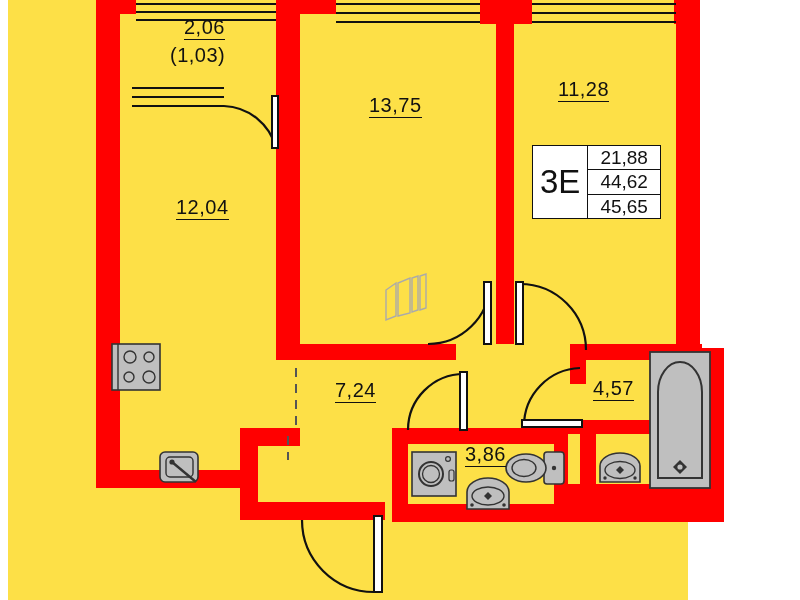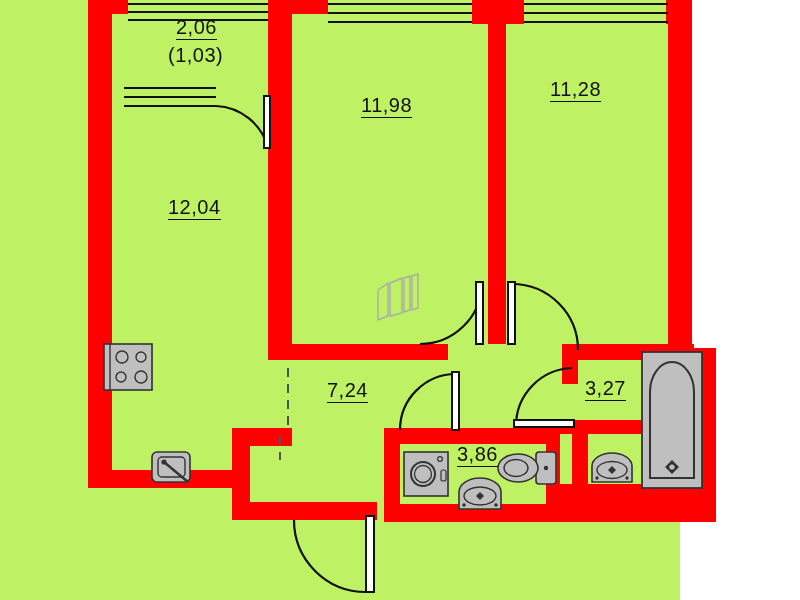--- a/index.html
+++ b/index.html
@@ -1,18 +1,18 @@
 <!DOCTYPE html>
 <html><head>
 <meta charset="utf-8">
 <style>
   html,body{margin:0;padding:0;background:#ffffff;}
   body{width:800px;height:600px;overflow:hidden;
        font-family:"Liberation Sans", sans-serif;}
-  #plan{position:relative;width:680px;height:600px;background:#bef264;}
+  #plan{position:relative;width:680px;height:600px;background:#fde047;margin-left:8px;}
   svg#floorplan{position:absolute;left:0;top:0;width:800px;height:600px;}
   .lbl{position:absolute;font-family:"Liberation Sans",sans-serif;
        color:#111111;white-space:nowrap;}
   .area-lbl{font-size:20px;border-bottom:1.6px solid #111;padding-bottom:0px;
             letter-spacing:0.5px;}
   .paren-lbl{font-size:20px;letter-spacing:0.5px;}
   .stamp{position:absolute;border:1.8px solid #111;background:#fff;
          display:flex;align-items:stretch;}
   .stamp-code{display:flex;align-items:center;justify-content:center;
               font-size:33px;color:#111;padding:0 7px;}
@@ -194,28 +194,36 @@
       <g stroke="#aaaaaa" fill="none" stroke-width="1.4">
         <path d="M378 290 L378 320 L388 316 L388 283 Z"></path>
         <path d="M390 283 L390 316 L402 313 L402 278 Z"></path>
         <path d="M404 278 L404 312 L410 310 L410 276 Z"></path>
         <path d="M412 276 L412 310 L418 308 L418 274 Z"></path>
       </g>
     </g>
   </svg>
 
   <div class="lbl area-lbl" style="left:176px;top:16px;">2,06</div>
-  <div class="lbl paren-lbl" style="left:168px;top:44px;">(1,03)</div>
+  <div class="lbl paren-lbl" style="left:162px;top:44px;">(1,03)</div>
 
   <div class="lbl area-lbl" style="left:168px;top:196px;">12,04</div>
 
-  <div class="lbl area-lbl" style="left:361px;top:94px;">11,98</div>
+  <div class="lbl area-lbl" style="left:361px;top:94px;">13,75</div>
 
   <div class="lbl area-lbl" style="left:550px;top:78px;">11,28</div>
 
   <div class="lbl area-lbl" style="left:327px;top:379px;">7,24</div>
 
   <div class="lbl area-lbl" style="left:457px;top:443px;">3,86</div>
 
-  <div class="lbl area-lbl" style="left:585px;top:377px;">3,27</div>
-
+  <div class="lbl area-lbl" style="left:585px;top:377px;">4,57</div>
+
+  <div class="stamp" style="left:524px;top:145px;">
+    <div class="stamp-code">3E</div>
+    <div class="stamp-nums">
+      <div class="stamp-num">21,88</div>
+      <div class="stamp-num">44,62</div>
+      <div class="stamp-num">45,65</div>
+    </div>
+  </div>
 
 </div>
 
 </body></html>

